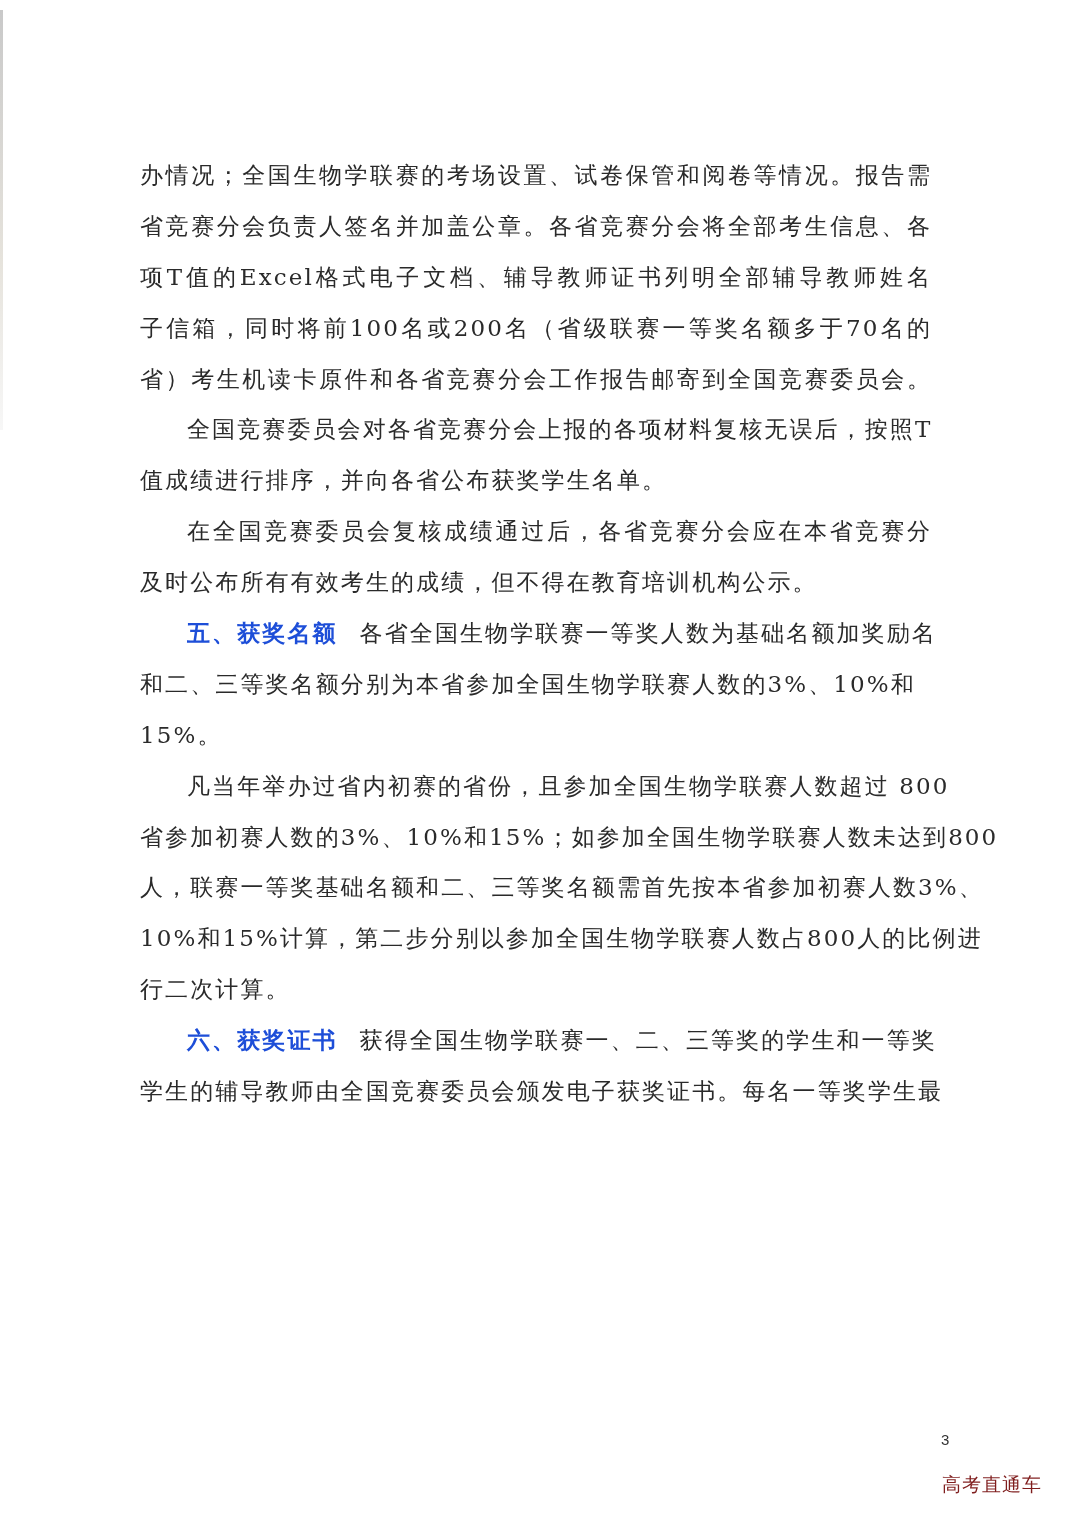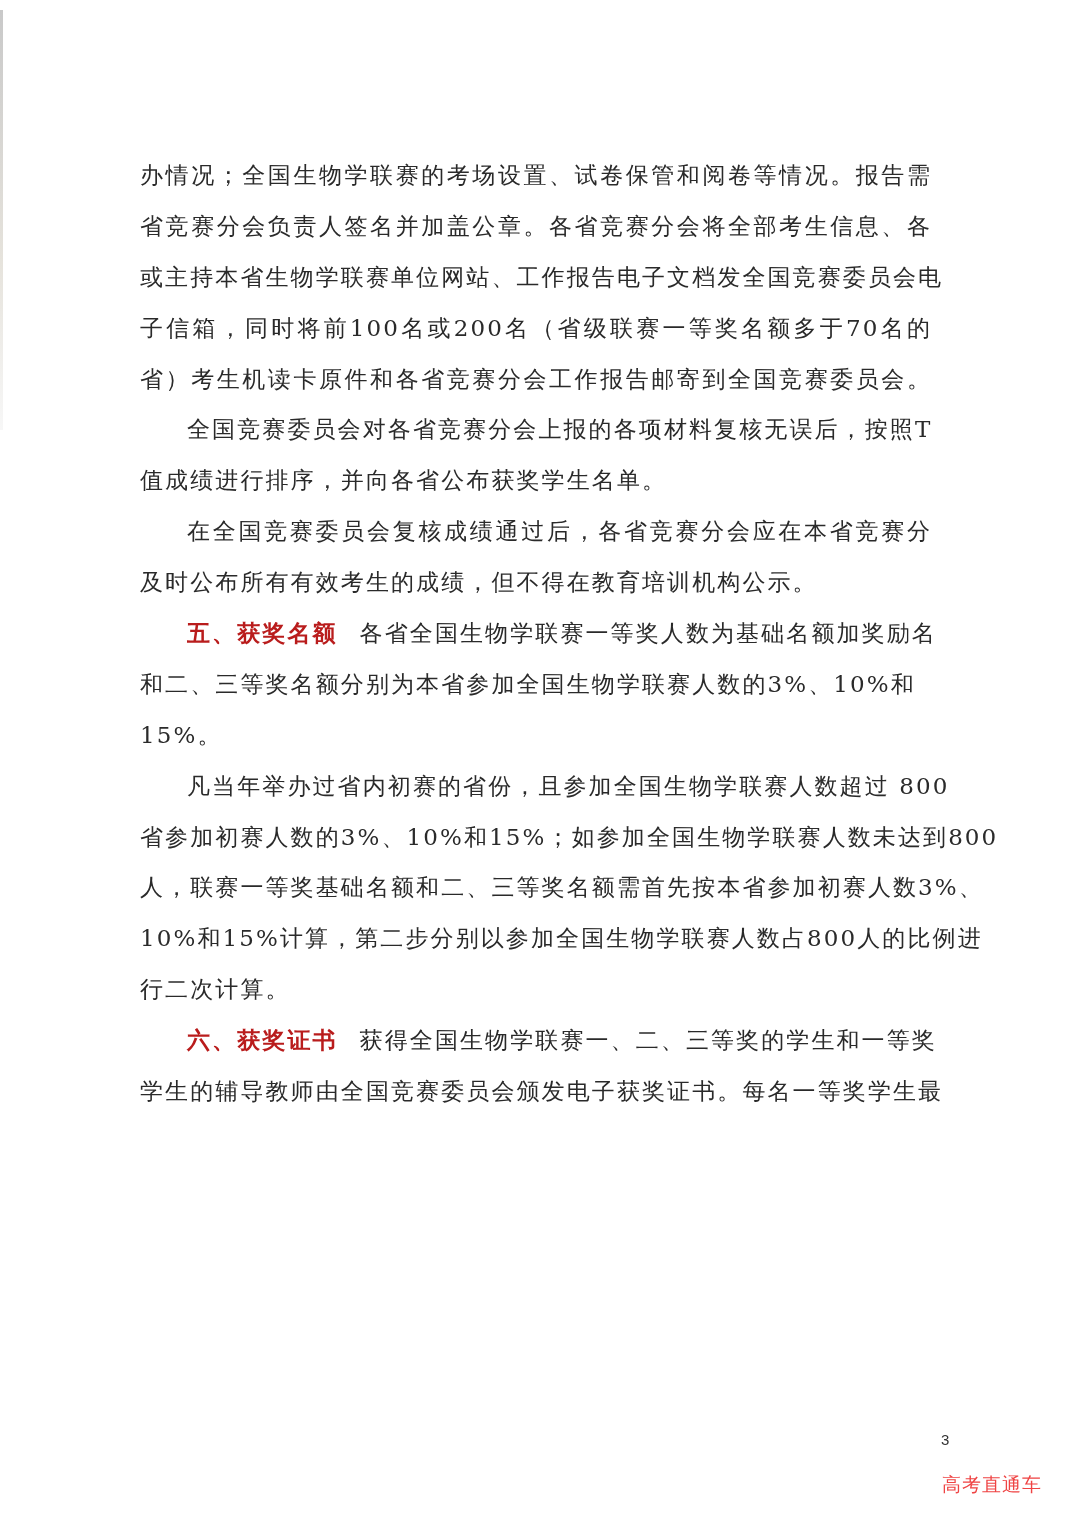--- a/index.html
+++ b/index.html
@@ -39,53 +39,53 @@
   }
   .line.indent {
     padding-left: 47px;
   }
   .line.justify {
     text-align: justify;
     text-align-last: justify;
   }
   .bold {
     font-weight: bold;
-    color: #b91c1c;
+    color: #1d4ed8;
   }
   .heading-gap {
     display: inline-block;
     width: 22px;
   }
   .page-number {
     position: absolute;
     left: 941px;
     top: 1431px;
     font-family: "Liberation Sans", sans-serif;
     font-size: 15px;
     color: #333;
   }
   .watermark {
     position: absolute;
     left: 942px;
     top: 1472px;
     font-family: "DejaVu Sans", sans-serif;
     font-size: 19px;
-    color: #ef4444;
+    color: #7f1d1d;
     letter-spacing: 1px;
   }
 </style>
 </head>
 <body>
 
 <div class="scan-edge"></div>
 
 <div class="page-body">
   <div class="line justify">办情况；全国生物学联赛的考场设置、试卷保管和阅卷等情况。报告需</div>
   <div class="line justify">省竞赛分会负责人签名并加盖公章。各省竞赛分会将全部考生信息、各</div>
-  <div class="line justify">或主持本省生物学联赛单位网站、工作报告电子文档发全国竞赛委员会电</div>
+  <div class="line justify">项T值的Excel格式电子文档、辅导教师证书列明全部辅导教师姓名</div>
   <div class="line justify">子信箱，同时将前100名或200名（省级联赛一等奖名额多于70名的</div>
   <div class="line justify">省）考生机读卡原件和各省竞赛分会工作报告邮寄到全国竞赛委员会。</div>
 
   <div class="line indent justify">全国竞赛委员会对各省竞赛分会上报的各项材料复核无误后，按照T</div>
   <div class="line">值成绩进行排序，并向各省公布获奖学生名单。</div>
 
   <div class="line indent justify">在全国竞赛委员会复核成绩通过后，各省竞赛分会应在本省竞赛分</div>
   <div class="line">及时公布所有有效考生的成绩，但不得在教育培训机构公示。</div>
 
   <div class="line indent">

